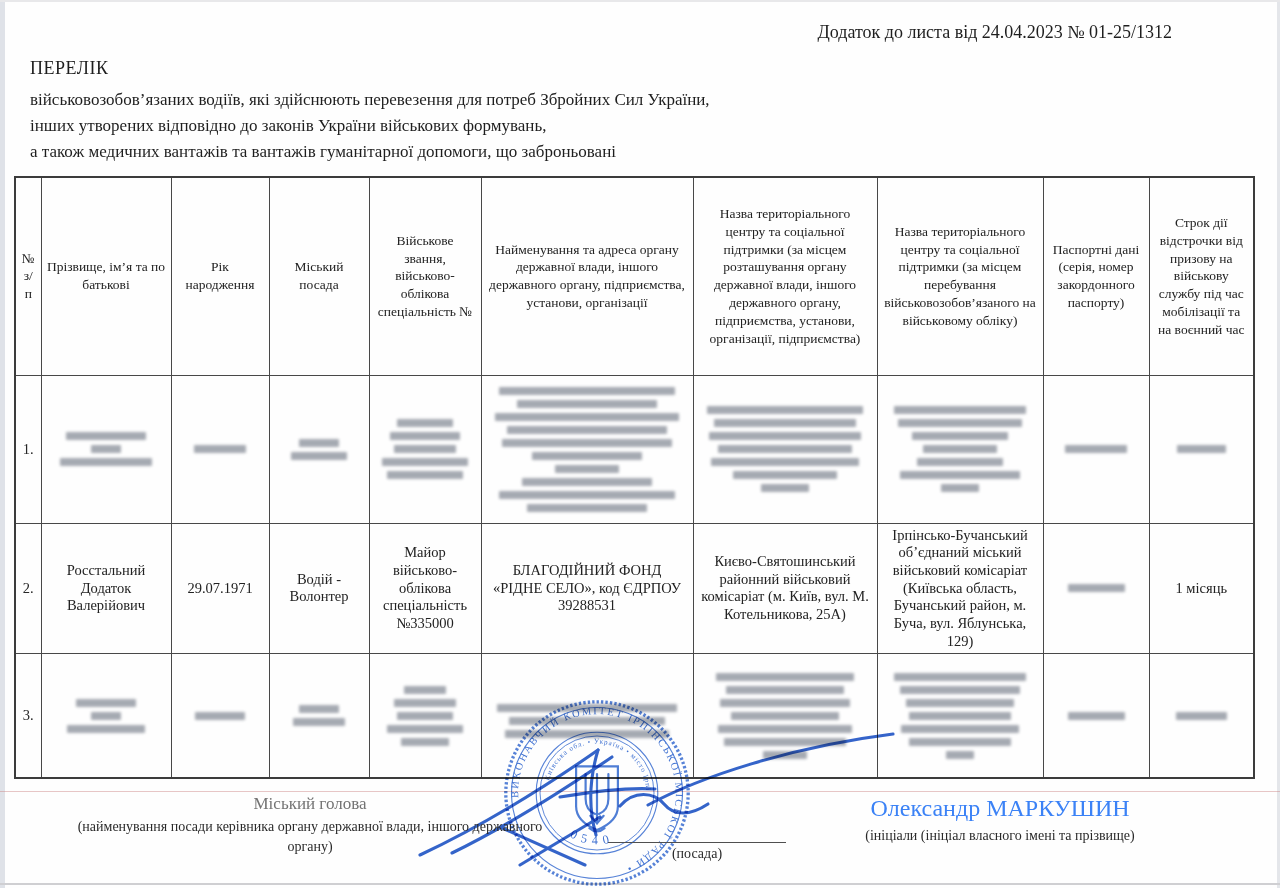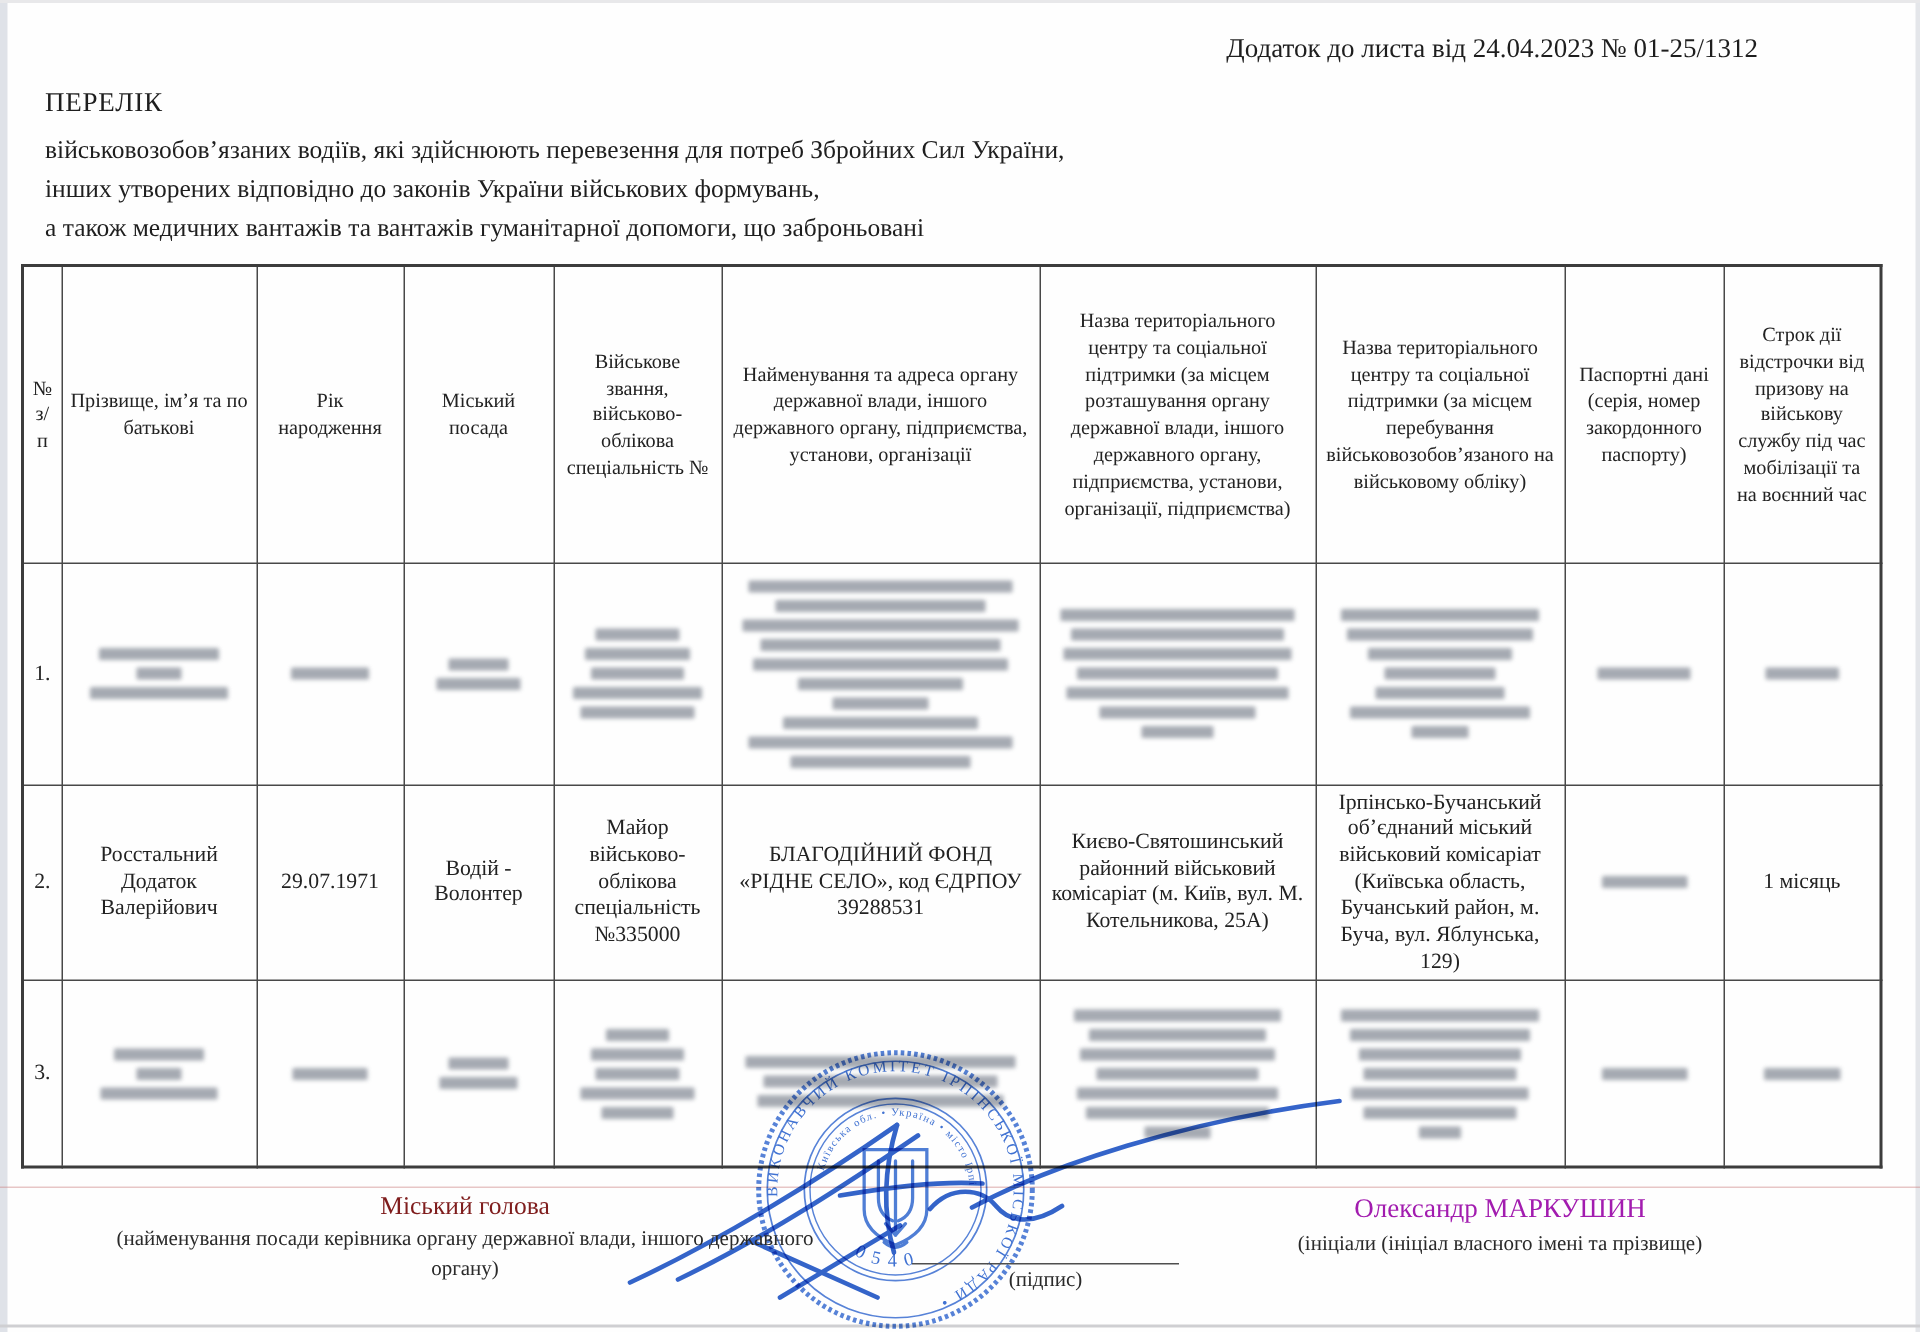--- a/index.html
+++ b/index.html
@@ -36,26 +36,26 @@
   tr.r3{height:124px;}
   td.body-cell{font-size:14.5px;line-height:1.22;color:#222;}
   td.num-cell{font-size:14.5px;}
 
   
   .rx{display:flex;flex-direction:column;align-items:center;justify-content:center;gap:5px;width:100%;height:100%;}
   .rbar{display:block;height:8px;background:#8d939d;border-radius:1px;filter:blur(1.4px);opacity:.78;}
 
   
   .footer-left{position:absolute;left:55px;top:794px;width:510px;text-align:center;}
-  .position-title{font-size:17px;color:#7f1d1d;margin-bottom:3px;}
+  .position-title{font-size:17px;color:#737373;margin-bottom:3px;}
   .small-caption{font-size:14px;line-height:1.45;color:#2a2a2a;}
   .sig-line{position:absolute;left:608px;top:842px;width:178px;border-top:1px solid #4f4f4f;}
   .sig-caption{position:absolute;left:608px;top:846px;width:178px;text-align:center;font-size:14px;color:#2a2a2a;}
   .footer-right{position:absolute;left:855px;top:795px;width:290px;text-align:center;}
-  .signer-name{font-size:18px;color:#a21caf;margin-bottom:4px;}
+  .signer-name{font-size:24px;color:#3b82f6;margin-bottom:4px;}
 
   .stamp-wrap{position:absolute;left:502px;top:698px;width:190px;height:190px;mix-blend-mode:multiply;opacity:.92;}
   .signature-wrap{position:absolute;left:380px;top:722px;width:540px;height:155px;mix-blend-mode:multiply;}
 </style>
 </head>
 <body>
 
 <div class="page">
 
   <div class="edge-left"></div>
@@ -313,20 +313,20 @@
       </g>
     </svg>
   </div>
 
   <div class="footer-left">
     <div class="position-title">Міський голова</div>
     <div class="small-caption">(найменування посади керівника органу державної влади, іншого державного органу)</div>
   </div>
 
   <div class="sig-line"></div>
-  <div class="sig-caption">(підпис)</div>
+  <div class="sig-caption">(посада)</div>
 
   <div class="footer-right">
     <div class="signer-name">Олександр МАРКУШИН</div>
     <div class="small-caption">(ініціали (ініціал власного імені та прізвище)</div>
   </div>
 
 </div>
 
 </body></html>

